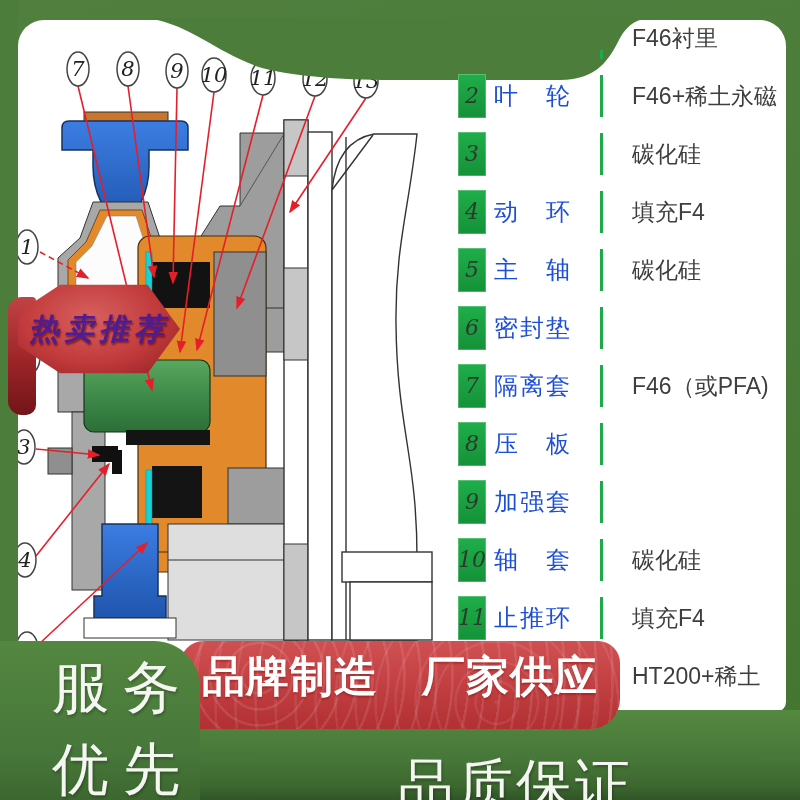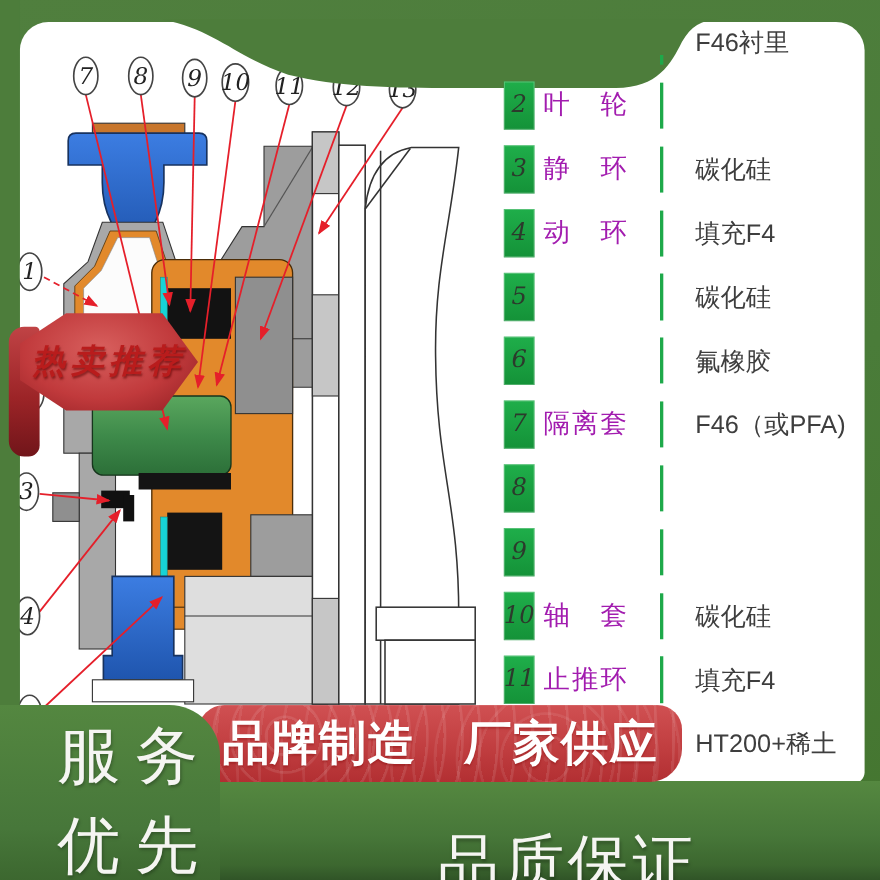--- a/index.html
+++ b/index.html
@@ -27,51 +27,51 @@
   .trow{position:absolute;left:0;width:704px;height:44px;}
   .cellnum{
     position:absolute;left:458px;top:0;width:28px;height:44px;
     background:linear-gradient(180deg,#1fae4a,#149238);
     color:#2c3a2c;font-family:"DejaVu Serif","Liberation Serif",serif;
     font-style:italic;font-size:22px;line-height:44px;text-align:center;
     box-shadow:inset 0 0 0 1px rgba(255,255,255,.25);
   }
   .cellname{
     position:absolute;left:494px;top:0;width:110px;height:44px;
-    color:#a21caf;font-size:24px;line-height:44px;letter-spacing:2px;font-weight:500;white-space:nowrap;
+    color:#1d4ed8;font-size:24px;line-height:44px;letter-spacing:2px;font-weight:500;white-space:nowrap;
   }
   .cellmat{
     position:absolute;left:632px;top:0;width:160px;height:44px;
     color:#3e3e3e;font-size:23px;line-height:44px;font-weight:500;white-space:nowrap;
   }
   
   .badge{position:absolute;left:8px;top:283px;width:172px;height:92px;z-index:5;}
   .badge .fold{
     position:absolute;left:0;top:14px;width:28px;height:118px;
     background:linear-gradient(180deg,#c04345 0%,#9c2427 55%,#71151a 100%);
     border-radius:14px 4px 10px 14px;
   }
   .badge .body{
     position:absolute;left:10px;top:0;width:162px;height:92px;
     background:radial-gradient(ellipse at 45% 38%,#d8605e 0%,#c13a3c 55%,#8f1d21 100%);
     clip-path:polygon(0% 32%,26% 2%,80% 2%,100% 50%,80% 98%,26% 98%,0% 68%);
   }
   .badge .label{
     position:absolute;left:10px;top:0;width:162px;height:92px;
-    color:#b91c1c;font-size:30px;font-weight:bold;font-style:italic;
+    color:#4c1d95;font-size:30px;font-weight:bold;font-style:italic;
     letter-spacing:5px;text-align:center;line-height:92px;
     text-shadow:1px 2px 2px rgba(90,0,0,.6);white-space:nowrap;
   }
   
   .bottom-bar{
     position:absolute;left:0;top:710px;width:800px;height:90px;z-index:6;
     background:linear-gradient(180deg,#558840 0%,#477739 55%,#3c672f 85%,#305427 100%);
   }
   .red-banner{
-    position:absolute;left:180px;top:641px;width:440px;height:70px;z-index:7;
+    position:absolute;left:180px;top:641px;width:440px;height:88px;z-index:7;
     background:
       repeating-radial-gradient(circle at 18% 40%,rgba(255,255,255,.10) 0 2px,transparent 3px 16px),
       repeating-radial-gradient(circle at 72% 70%,rgba(255,255,255,.08) 0 2px,transparent 3px 20px),
       linear-gradient(180deg,#d05052 0%,#c13e40 55%,#b22f32 100%);
     border-radius:24px 22px 30px 0;
   }
   .red-banner .label{
     position:absolute;left:0;top:0;width:100%;height:100%;
     color:#fff;font-size:43px;font-weight:bold;letter-spacing:1px;
     text-align:center;line-height:70px;white-space:nowrap;
@@ -230,49 +230,52 @@
 </svg>
 
 <div class="table-layer">
   <div class="divider"></div>
 <div class="trow" style="top: 16px;">
       <div class="cellmat">F46衬里</div>
     </div>
     <div class="trow" style="top: 74px;">
       <div class="cellnum">2</div>
       <div class="cellname">叶　轮</div>
+      <div class="cellmat">F46+稀土永磁</div>
     </div>
     <div class="trow" style="top: 132px;">
       <div class="cellnum">3</div>
-      <div class="cellname">静　环</div>
       <div class="cellmat">碳化硅</div>
     </div>
     <div class="trow" style="top: 190px;">
       <div class="cellnum">4</div>
       <div class="cellname">动　环</div>
       <div class="cellmat">填充F4</div>
     </div>
     <div class="trow" style="top: 248px;">
       <div class="cellnum">5</div>
+      <div class="cellname">主　轴</div>
       <div class="cellmat">碳化硅</div>
     </div>
     <div class="trow" style="top: 306px;">
       <div class="cellnum">6</div>
-      <div class="cellmat">氟橡胶</div>
+      <div class="cellname">密封垫</div>
     </div>
     <div class="trow" style="top: 364px;">
       <div class="cellnum">7</div>
       <div class="cellname">隔离套</div>
       <div class="cellmat">F46（或PFA)</div>
     </div>
     <div class="trow" style="top: 422px;">
       <div class="cellnum">8</div>
+      <div class="cellname">压　板</div>
     </div>
     <div class="trow" style="top: 480px;">
       <div class="cellnum">9</div>
+      <div class="cellname">加强套</div>
     </div>
     <div class="trow" style="top: 538px;">
       <div class="cellnum">10</div>
       <div class="cellname">轴　套</div>
       <div class="cellmat">碳化硅</div>
     </div>
     <div class="trow" style="top: 596px;">
       <div class="cellnum">11</div>
       <div class="cellname">止推环</div>
       <div class="cellmat">填充F4</div>

